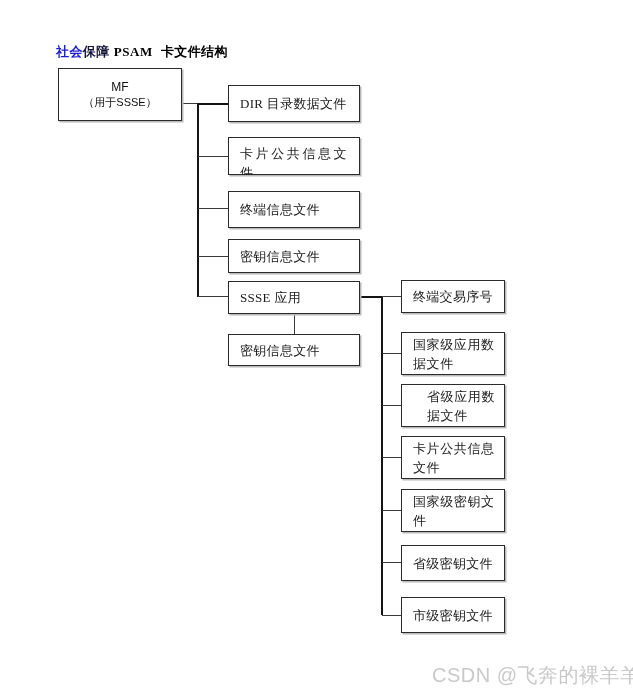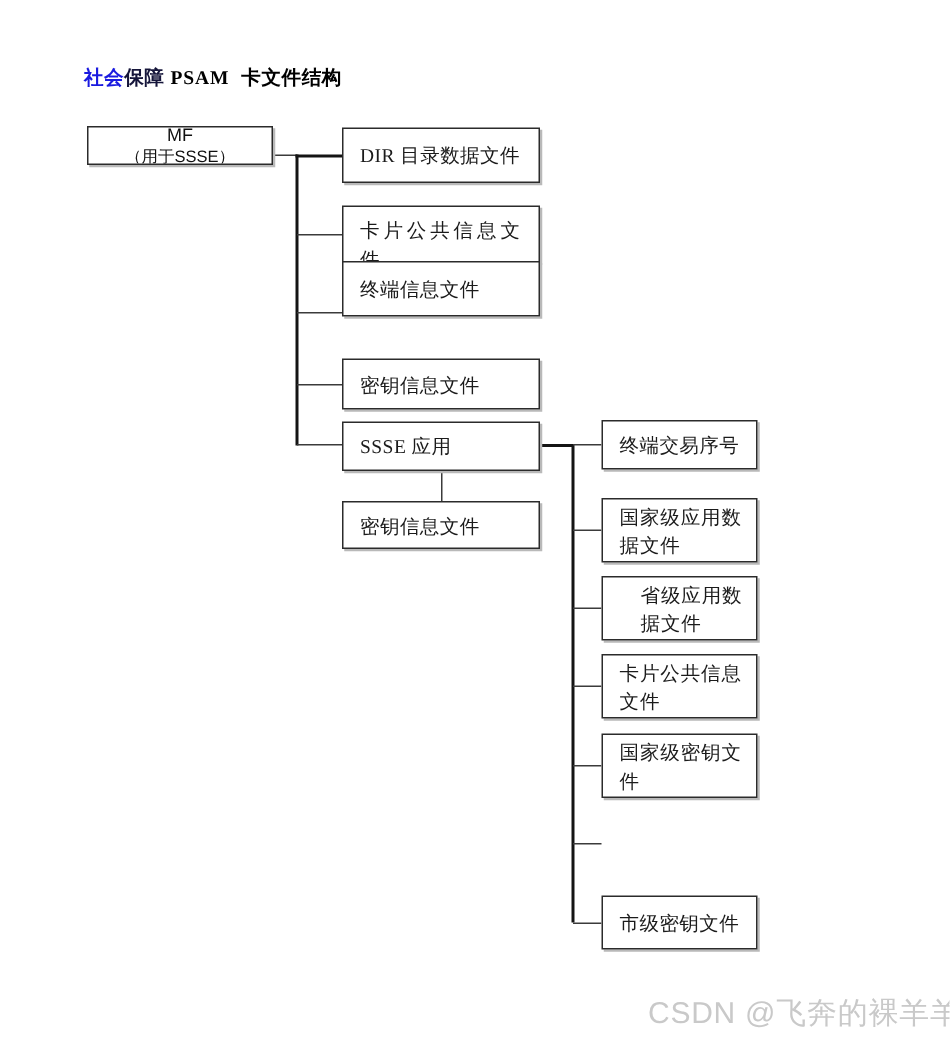--- a/index.html
+++ b/index.html
@@ -163,36 +163,36 @@
   <div class="ln thick-h" style="left:360px; top:296px; width:22px;"></div>
   <div class="ln thick-v" style="left:381px; top:296px; height:319px;"></div>
   <div class="ln h" style="left:382px; top:296px; width:19px;"></div>
   <div class="ln h" style="left:382px; top:353px; width:19px;"></div>
   <div class="ln h" style="left:382px; top:405px; width:19px;"></div>
   <div class="ln h" style="left:382px; top:457px; width:19px;"></div>
   <div class="ln h" style="left:382px; top:510px; width:19px;"></div>
   <div class="ln h" style="left:382px; top:562px; width:19px;"></div>
   <div class="ln h" style="left:382px; top:615px; width:19px;"></div>
 
-  <div class="node root" style="left:58px; top:84px; width:124px; height:26px;">
+  <div class="node root" style="left:58px; top:68px; width:124px; height:53px;">
     <div class="node-label">
       <span>MF</span>
       <span class="mf-sub">（用于SSSE）</span>
     </div>
   </div>
 
   <div class="node" style="left:228px; top:85px; width:132px; height:37px;">
     <span class="node-label">DIR 目录数据文件</span>
   </div>
 
   <div class="node clipped" style="left:228px; top:137px; width:132px; height:38px;">
     <span class="node-label">卡片公共信息文件</span>
   </div>
 
-  <div class="node" style="left:228px; top:174px; width:132px; height:37px;">
+  <div class="node" style="left:228px; top:191px; width:132px; height:37px;">
     <span class="node-label">终端信息文件</span>
   </div>
 
   <div class="node" style="left:228px; top:239px; width:132px; height:34px;">
     <span class="node-label">密钥信息文件</span>
   </div>
 
   <div class="node" style="left:228px; top:281px; width:132px; height:33px;">
     <span class="node-label">SSSE 应用</span>
   </div>
@@ -214,20 +214,23 @@
   </div>
 
   <div class="node wrap2" style="left:401px; top:436px; width:104px; height:43px;">
     <span class="node-label">卡片公共信息文件</span>
   </div>
 
   <div class="node wrap2" style="left:401px; top:489px; width:104px; height:43px;">
     <span class="node-label">国家级密钥文件</span>
   </div>
 
+  <div class="node" style="left:401px; top:545px; width:104px; height:36px;">
+    <span class="node-label">省级密钥文件</span>
+  </div>
 
   <div class="node" style="left:401px; top:597px; width:104px; height:36px;">
     <span class="node-label">市级密钥文件</span>
   </div>
 
 
   <div class="watermark">CSDN @飞奔的裸羊羊</div>
 
 </div>
 

